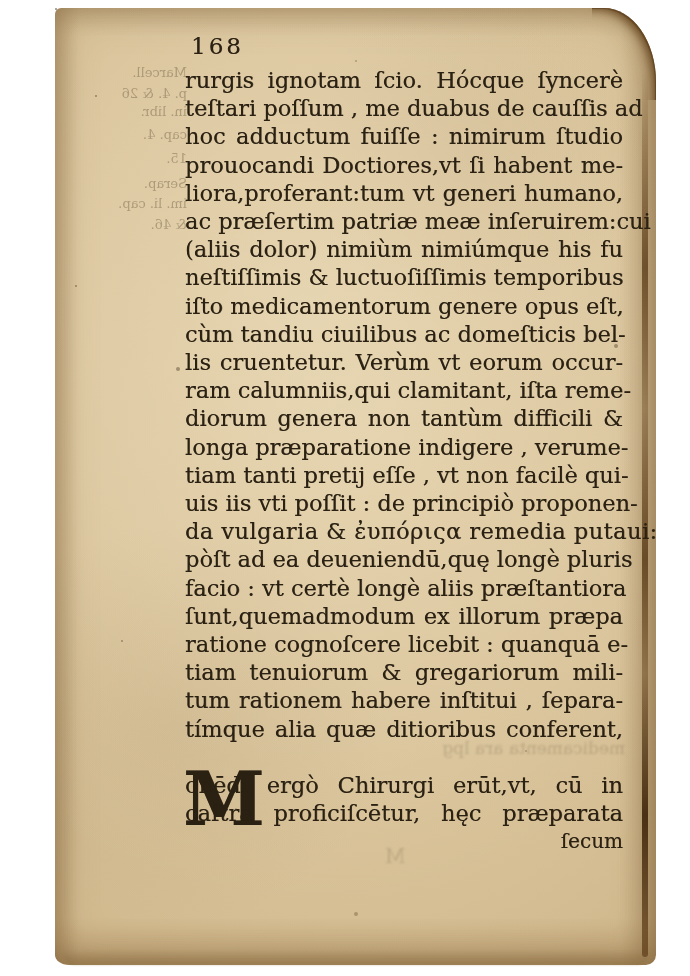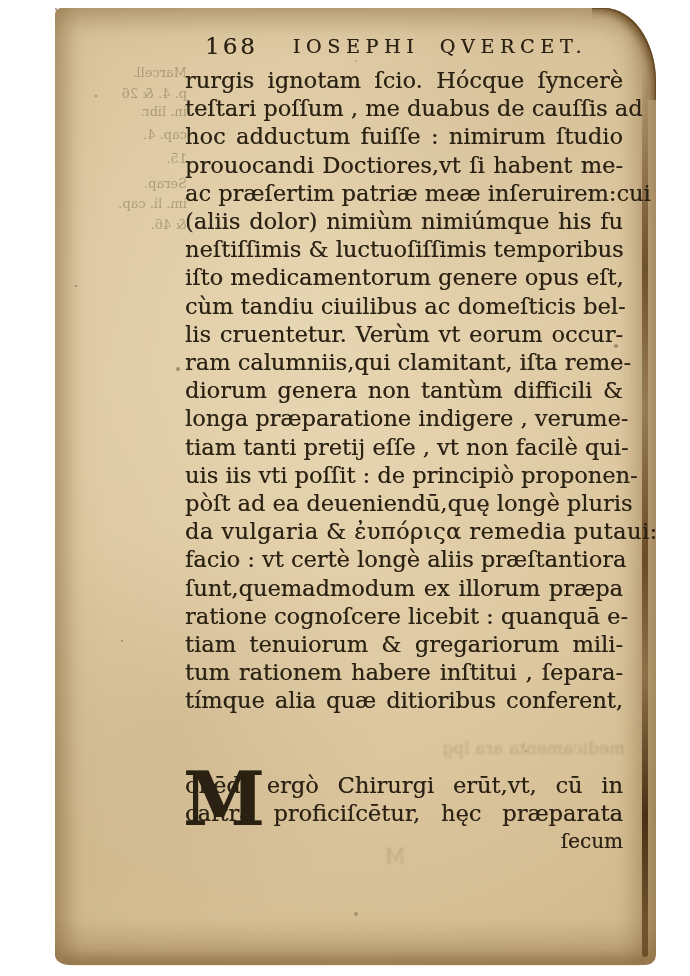--- a/index.html
+++ b/index.html
@@ -44,21 +44,21 @@
   }
   .bottom-shade{
     position:absolute;left:8px;right:8px;bottom:0;height:14px;
     background:linear-gradient(to bottom, rgba(130,98,55,0), rgba(130,98,55,.35));
     border-radius:0 0 10px 12px;filter:blur(1px);
   }
   
   .ink{color:#2a2113;text-shadow:.35px .35px .55px rgba(42,33,19,.55);}
   .pheader{position:absolute;left:130px;top:25px;width:440px;height:30px;}
   .pagenum{
-    position:absolute;left:6px;top:0;font-size:23px;letter-spacing:3px;margin-left:14px;
+    position:absolute;left:6px;top:0;font-size:23px;letter-spacing:3px;
   }
   .runtitle{
     position:absolute;left:70px;right:0;top:2px;text-align:center;
     font-size:19px;letter-spacing:.30em;word-spacing:.45em;
   }
   .textcol{position:absolute;left:130px;top:58px;width:438px;}
   .tl{
     font-size:22.5px;line-height:28.2px;white-space:nowrap;
     text-align:justify;text-align-last:justify;
   }
@@ -130,41 +130,41 @@
       <div class="mn ghost">15.</div>
       <div class="mn ghost">Serap.</div>
       <div class="mn ghost">im. li. cap.</div>
       <div class="mn ghost">&amp; 46.</div>
     </div>
     <div class="ghost-line">medicamenta ara lpg</div>
     <div class="ghost-sig">M</div>
 
     <div class="pheader">
       <div class="pagenum ink">168</div>
-      <div class="runtitle ink">IOSEPHI QVERCET.</div>
     </div>
 
     <div class="textcol ink">
       <div class="tl">rurgis ignotam ſcio.  Hócque ſyncerè</div>
       <div class="tl">teſtari poſſum , me duabus de cauſſis ad</div>
       <div class="tl">hoc adductum fuiſſe :  nimirum ſtudio</div>
       <div class="tl">prouocandi Doctiores,vt ſi habent me-</div>
+      <div class="tl">liora,proferant:tum vt generi humano,</div>
       <div class="tl">ac præſertim patriæ meæ inſeruirem:cui</div>
       <div class="tl">(aliis dolor) nimiùm nimiúmque his fu</div>
       <div class="tl">neſtiſſimis &amp; luctuoſiſſimis temporibus</div>
       <div class="tl">iſto medicamentorum genere opus eſt,</div>
       <div class="tl">cùm tandiu ciuilibus ac domeſticis bel-</div>
       <div class="tl">lis cruentetur.  Verùm vt eorum occur-</div>
       <div class="tl">ram calumniis,qui clamitant, iſta reme-</div>
       <div class="tl">diorum genera non tantùm difficili &amp;</div>
       <div class="tl">longa præparatione indigere , verume-</div>
       <div class="tl">tiam tanti pretij eſſe , vt non facilè qui-</div>
       <div class="tl">uis iis vti poſſit : de principiò proponen-</div>
+      <div class="tl greekish">da vulgaria &amp; ἐυπόριςα remedia putaui:</div>
       <div class="tl">pòſt ad ea deueniendū,quę longè pluris</div>
-      <div class="tl greekish">da vulgaria &amp; ἐυπόριςα remedia putaui:</div>
       <div class="tl">facio : vt certè longè aliis præſtantiora</div>
       <div class="tl">ſunt,quemadmodum ex illorum præpa</div>
       <div class="tl">ratione cognoſcere licebit : quanquā e-</div>
       <div class="tl">tiam tenuiorum &amp; gregariorum mili-</div>
       <div class="tl">tum rationem habere inſtitui , ſepara-</div>
       <div class="tl">tímque alia quæ ditioribus conferent,</div>
     </div>
 
     <div class="dropcap ink">M</div>
     <div class="p2col ink">

